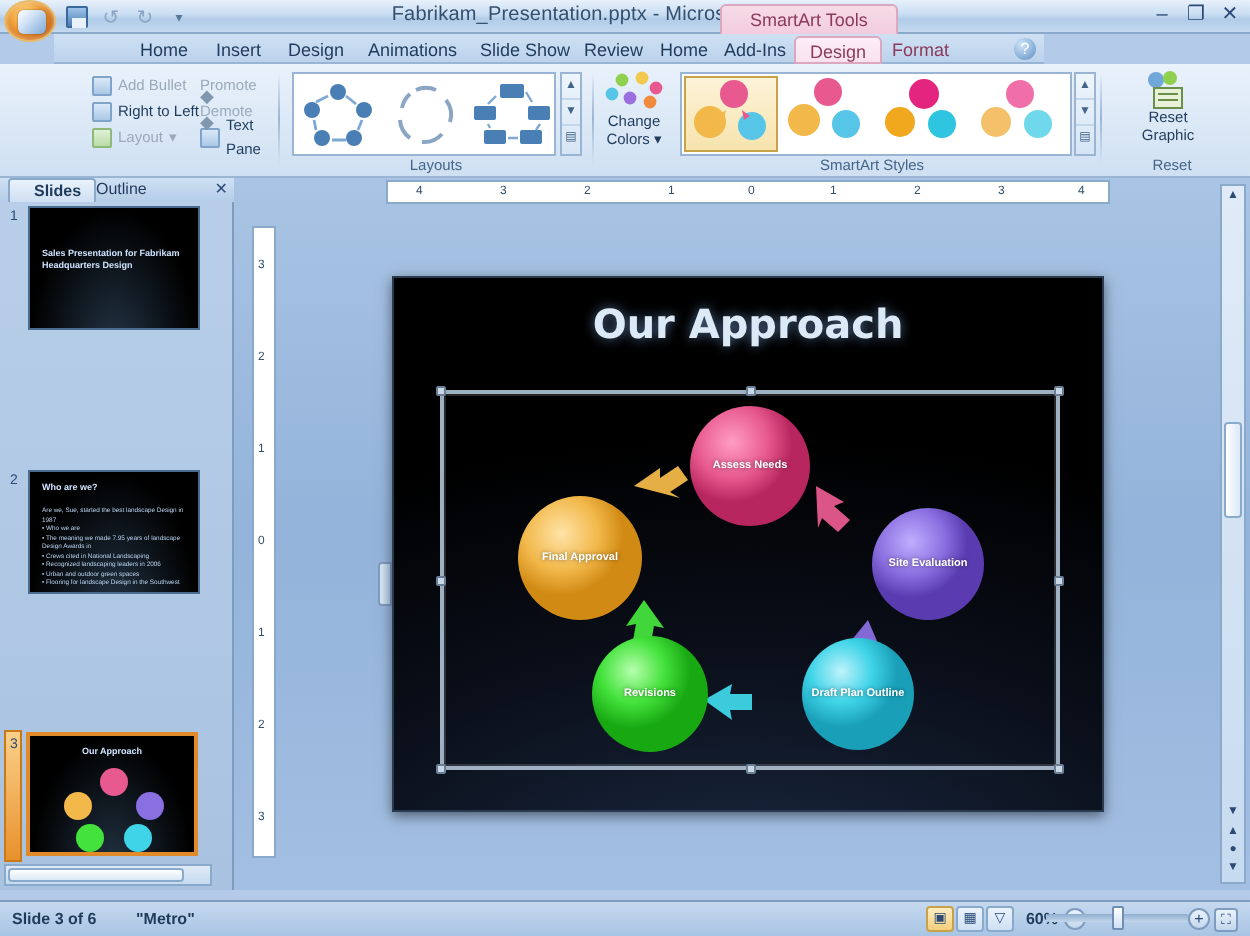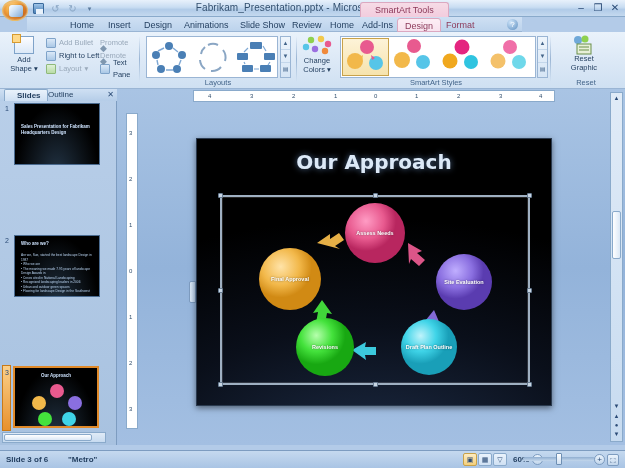--- a/index.html
+++ b/index.html
@@ -267,25 +267,20 @@
     <div class="tab" style="left:296px;">Home</div>
     <div class="tab" style="left:328px;">Add-Ins</div>
     <div class="tab contextual active" style="left:370px;">Design</div>
     <div class="tab contextual" style="left:412px;">Format</div>
     <div class="help-btn">?</div>
   </div>
 
   <div class="ribbon">
 
     <div class="grp" style="left:0px; width:133px;">
-      <div class="addshape-btn">
-        <div class="addshape-icon"></div>
-        <span>Add</span><br>
-        <span>Shape</span> ▾
-      </div>
       <div class="mini-list" style="left:46px; top:3px; width:56px;">
         <div class="mini-row">
           <span class="mini-ico b"></span>
           <span>Add Bullet</span>
         </div>
         <div class="mini-row enabled">
           <span class="mini-ico b"></span>
           <span>Right to Left</span>
         </div>
         <div class="mini-row">

